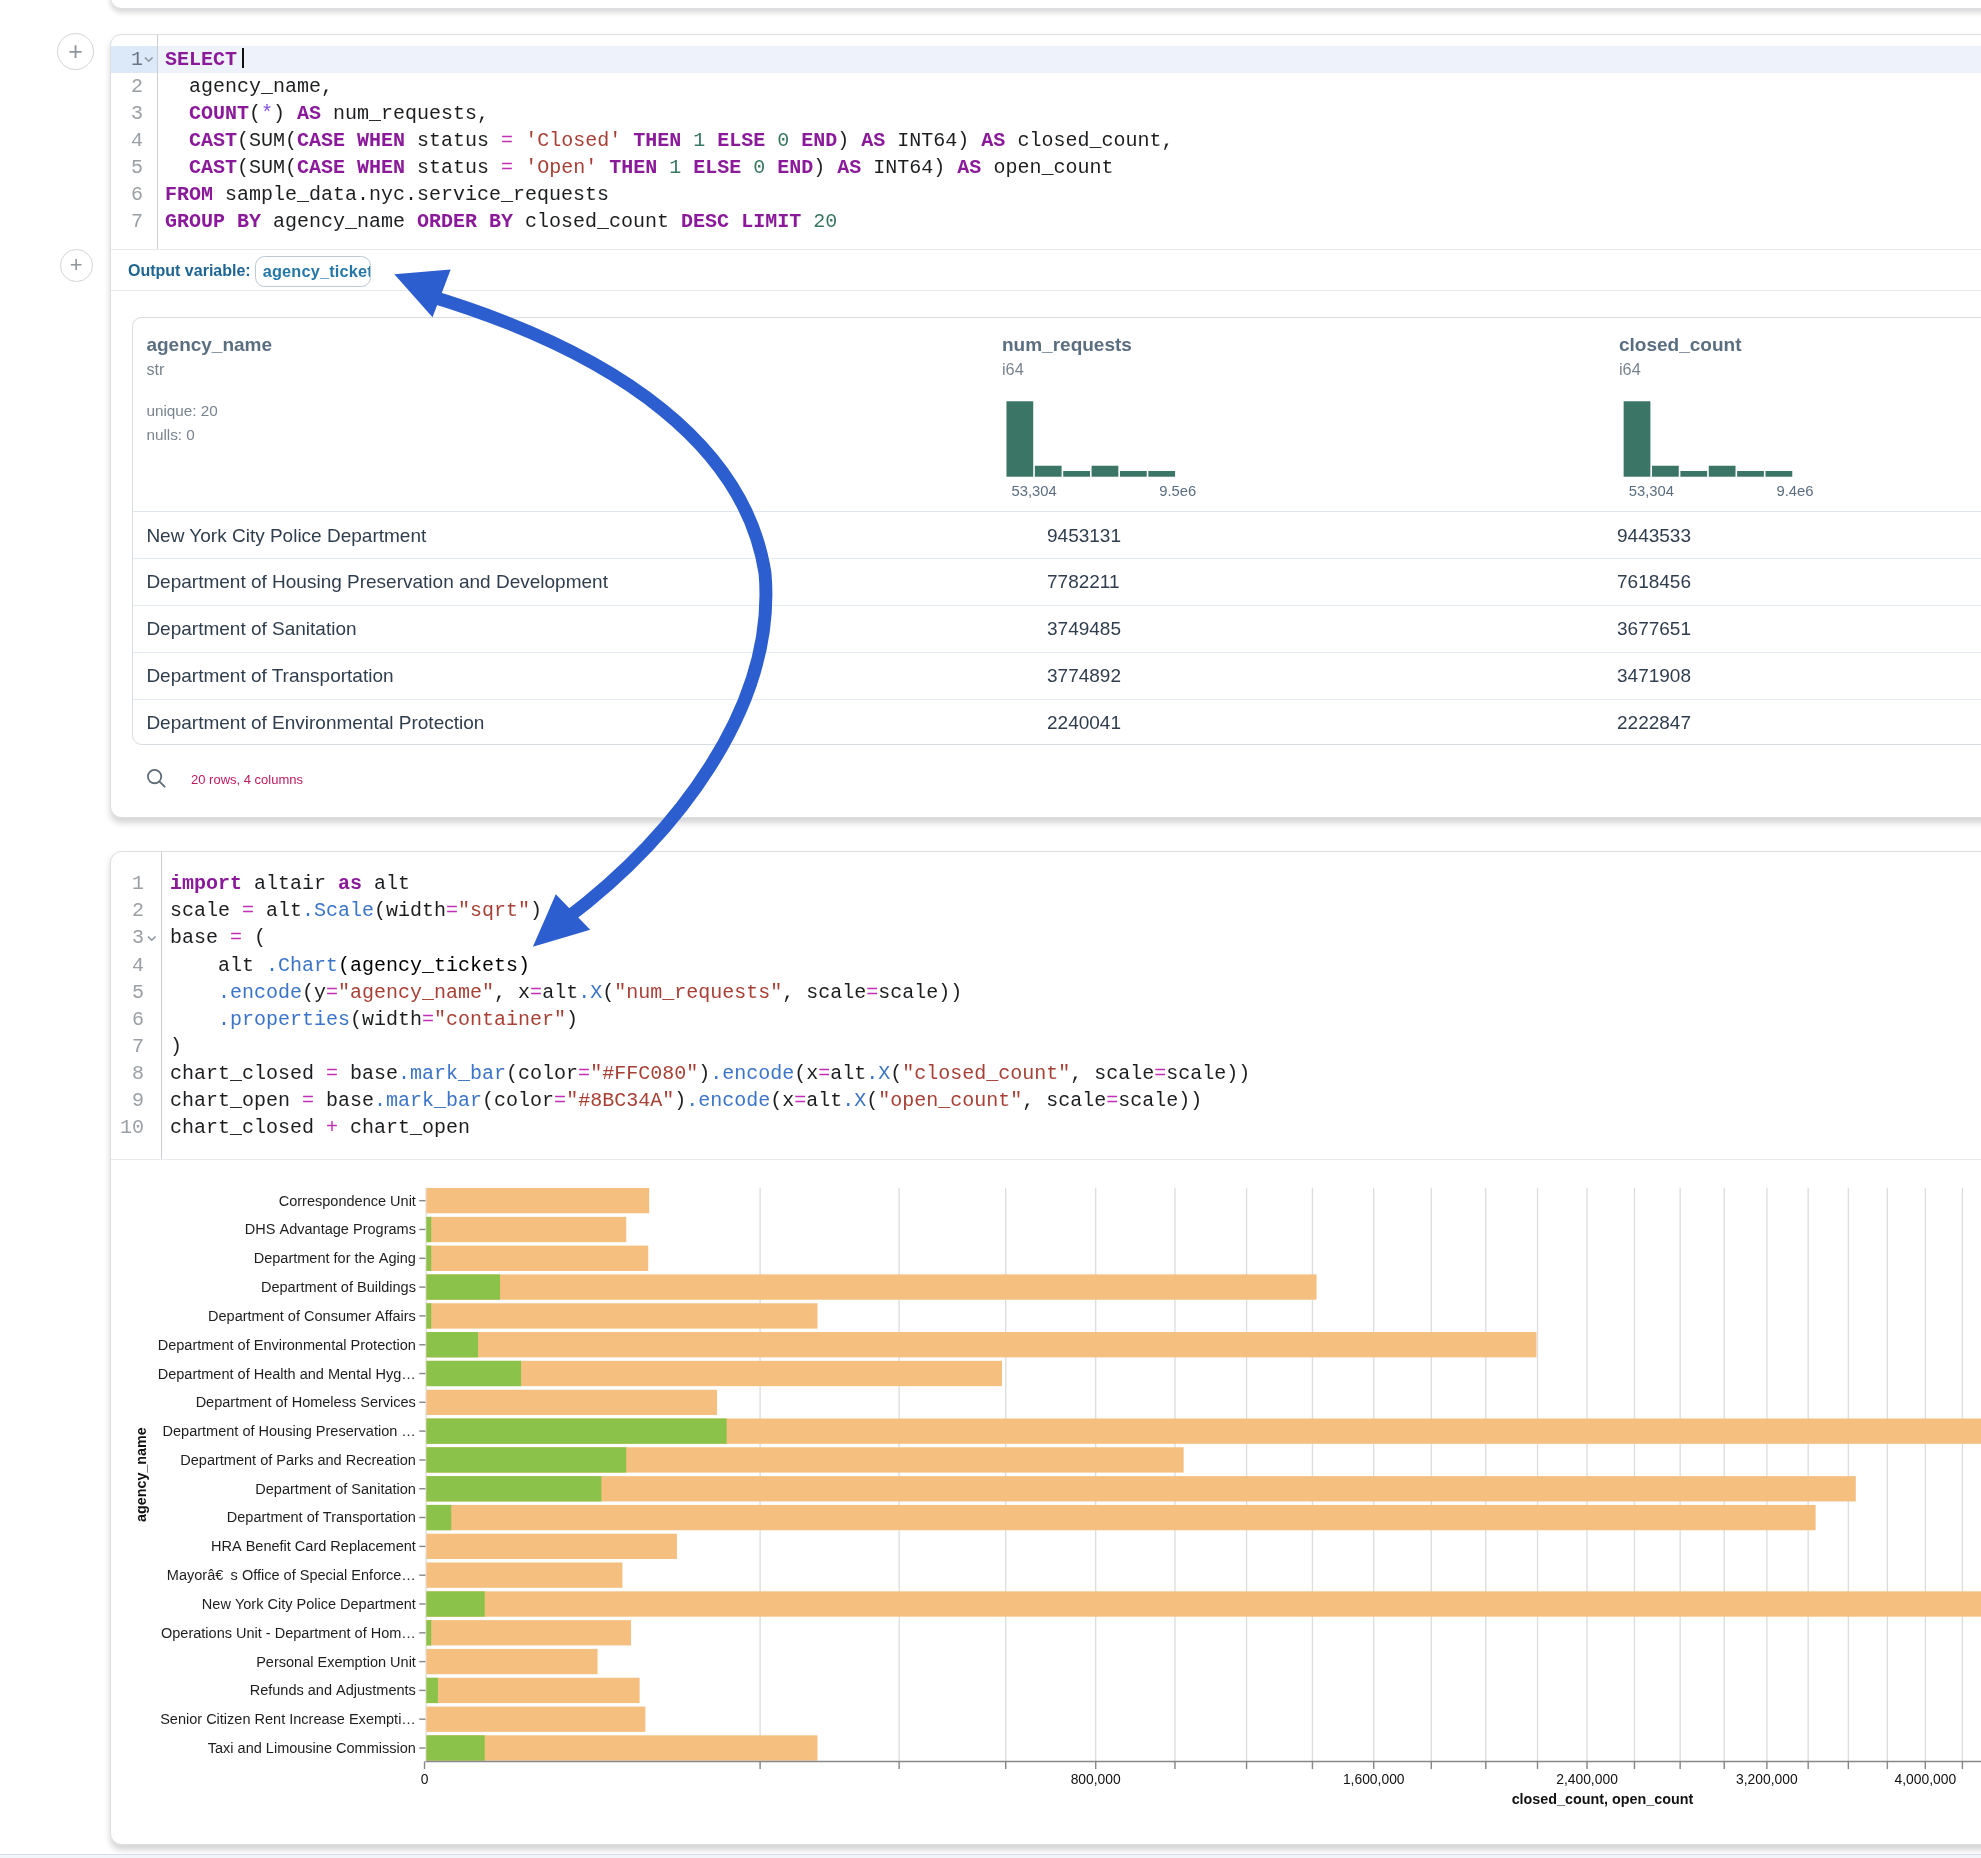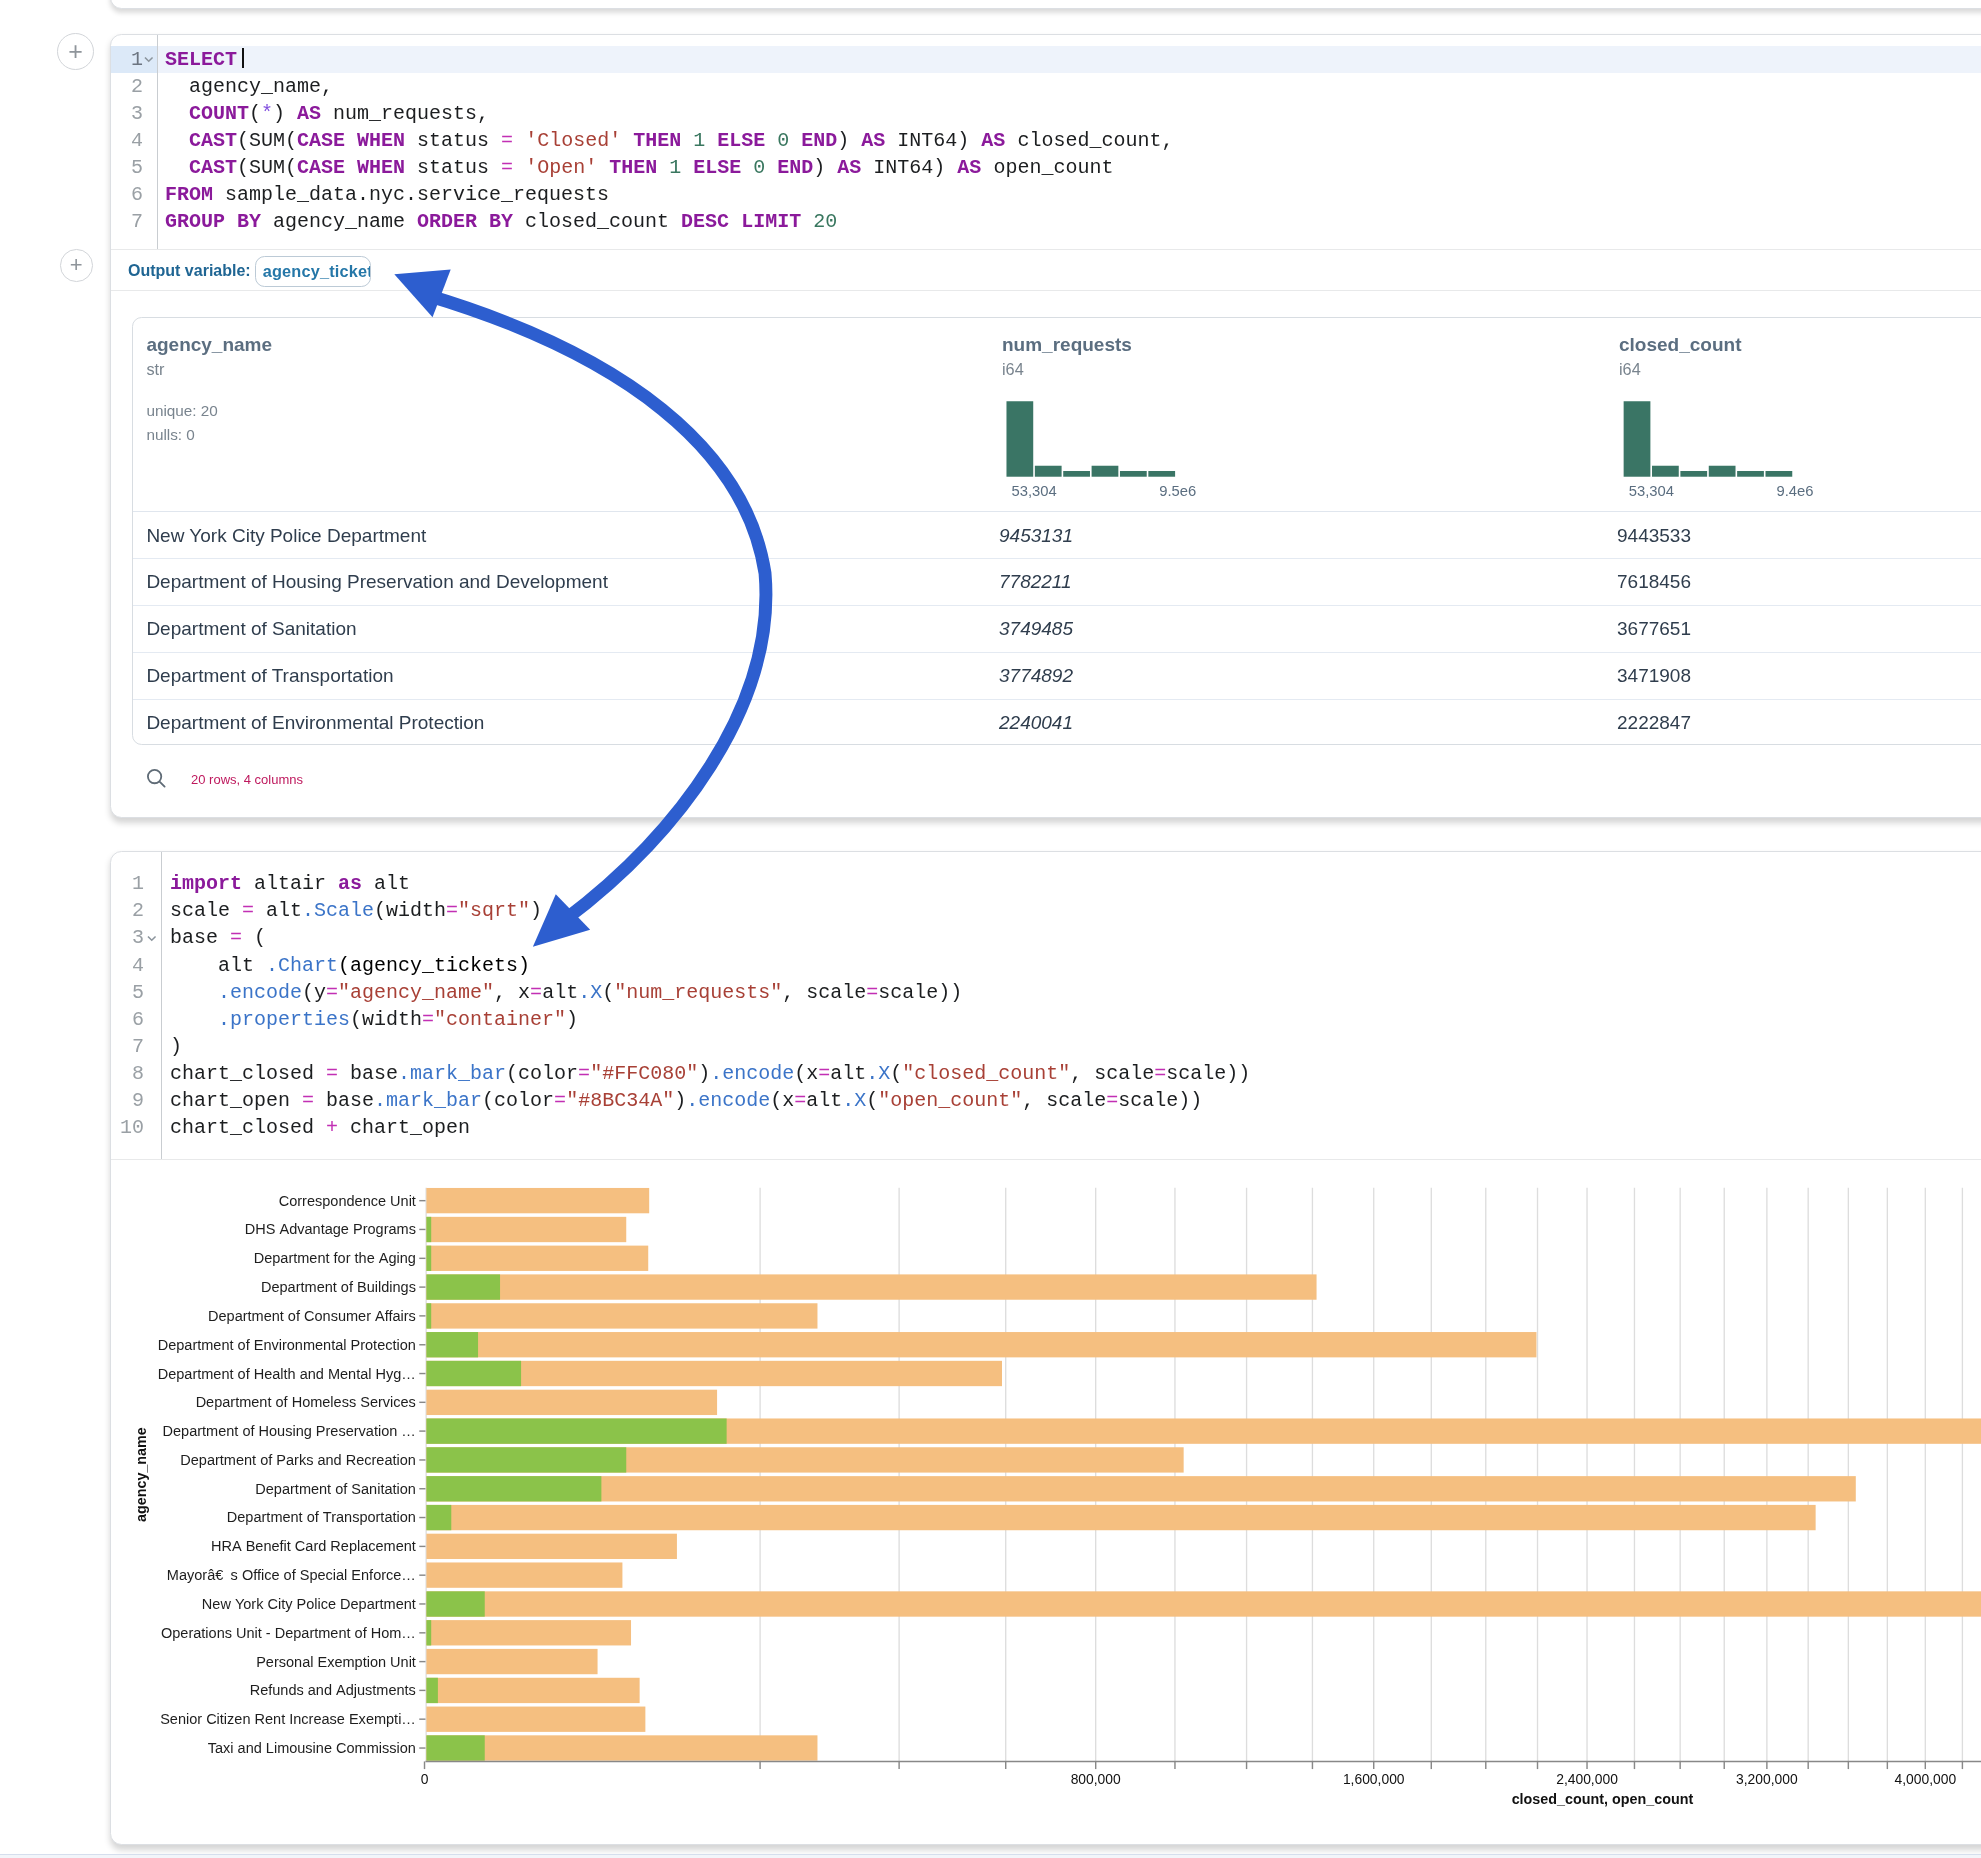--- a/index.html
+++ b/index.html
@@ -33,21 +33,21 @@
 #pill span { position:absolute; left:6.7px; top:0; height:29px; line-height:29px; font-size:16.3px;
   font-weight:700; color:#2577a8; white-space:nowrap; letter-spacing:0.2px; }
 #tablecard { position:absolute; left:21px; top:282px; width:1860px; height:428px;
   background:#fff; border:1px solid #d8dde2; border-radius:9.6px; }
 .colh { position:absolute; font-size:19px; font-weight:700; color:#5b6e80; top:15.3px; height:23px; line-height:23px; }
 .coltype { position:absolute; font-size:16.3px; color:#79848e; top:42px; height:19px; line-height:19px; }
 .colmeta { position:absolute; font-size:15.3px; color:#79848e; left:13.4px; height:19px; line-height:19px; }
 .hsep { position:absolute; left:0; right:0; top:193px; height:1px; background:#e0e6ee; }
 .trow { position:absolute; left:0; right:0; height:27px; line-height:27px; font-size:19px; color:#2f3d4d; }
 .trow .c1 { position:absolute; left:13.4px; }
-.trow .c2 { position:absolute; left:866px;font-style:italic; }
+.trow .c2 { position:absolute; left:914px; }
 .trow .c3 { position:absolute; left:1484px; }
 .rsep { position:absolute; left:0; right:0; height:1px; background:#e4eaf2; }
 #footer { position:absolute; left:0; top:710px; height:74px; }
 #foottext { position:absolute; left:80px; top:25px; font-size:13px; color:#be185d; height:19px; line-height:19px; white-space:nowrap; }
 .hlab { font-size:15.5px; fill:#5b6e80; font-family:"Liberation Sans",sans-serif; }
 .ylab { font-size:15.2px; fill:#1e1e1e; font-family:"Liberation Sans",sans-serif; }
 .xlab { font-size:14.5px; fill:#111; font-family:"Liberation Sans",sans-serif; }
 .xtitle { font-size:15px; font-weight:700; fill:#111; font-family:"Liberation Sans",sans-serif; }
 .ytitle { font-size:15px; font-weight:700; fill:#111; font-family:"Liberation Sans",sans-serif; }
 #pycard .ln { width:33px; }

